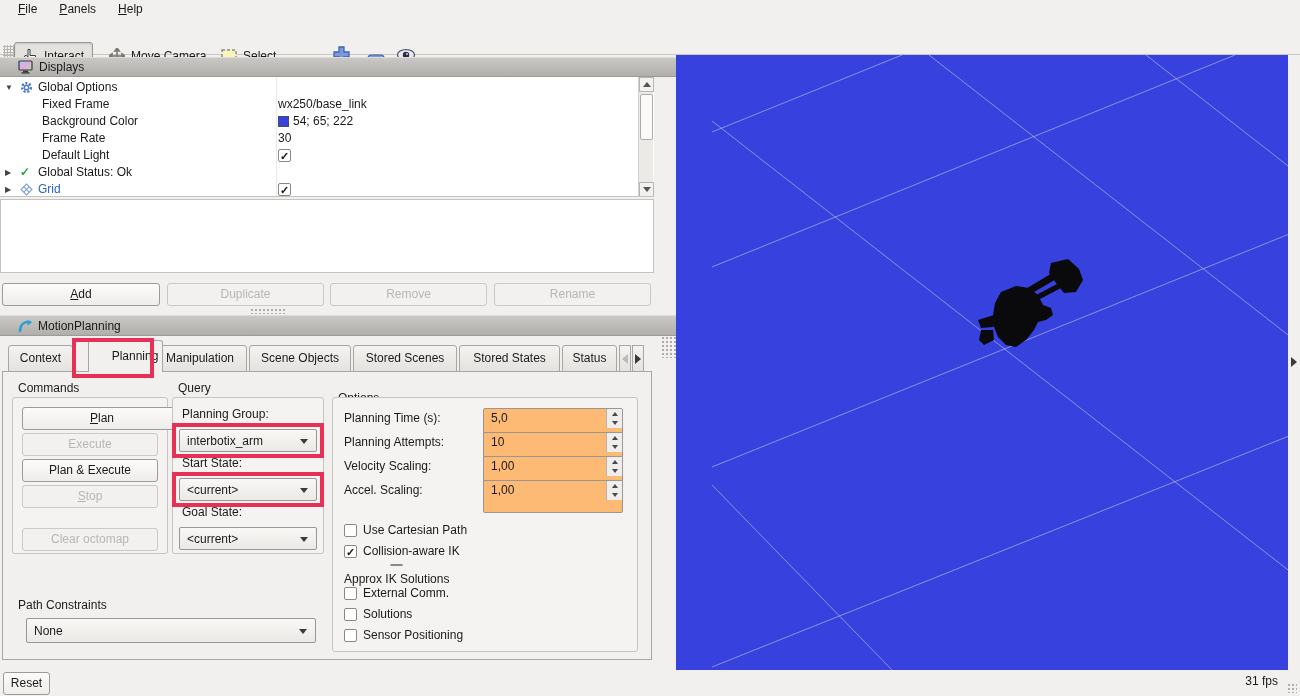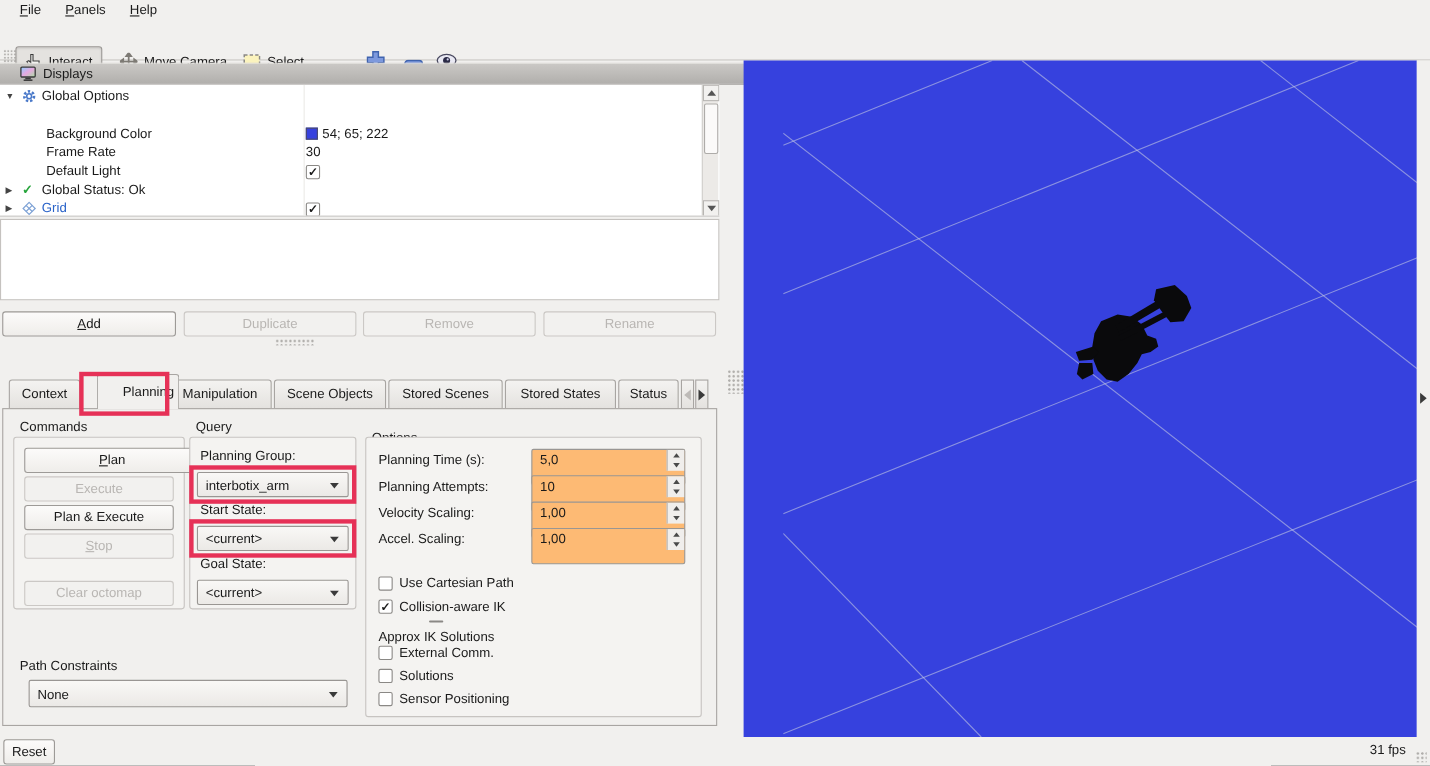--- a/index.html
+++ b/index.html
@@ -178,20 +178,24 @@
 
     <div class="trow" style="top:2px;">
       <span class="exp">▼</span>
       <svg class="ticon" width="13" height="13" viewBox="0 0 13 13">
         <circle cx="6.5" cy="6.5" r="4.4" fill="none" stroke="#4a79c9" stroke-width="2.4" stroke-dasharray="2.1,1.7"></circle>
         <circle cx="6.5" cy="6.5" r="2.2" fill="none" stroke="#4a79c9" stroke-width="1.4"></circle>
       </svg>
       <span class="tlabel">Global Options</span>
     </div>
 
+    <div class="trow" style="top:19px;">
+      <span class="tlabel child">Fixed Frame</span>
+      <span class="tvalue">wx250/base_link</span>
+    </div>
 
     <div class="trow" style="top:36px;">
       <span class="tlabel child">Background Color</span>
       <span class="tvalue"><span class="swatch"></span><span>54; 65; 222</span></span>
     </div>
 
     <div class="trow" style="top:53px;">
       <span class="tlabel child">Frame Rate</span>
       <span class="tvalue">30</span>
     </div>
@@ -232,20 +236,28 @@
 
   <div class="abs desc-box"></div>
 
   <div class="btn accel" style="left:2px;   top:283px; width:158px;">Add</div>
   <div class="btn disabled" style="left:167px; top:283px; width:157px;">Duplicate</div>
   <div class="btn disabled" style="left:330px; top:283px; width:157px;">Remove</div>
   <div class="btn disabled" style="left:494px; top:283px; width:157px;">Rename</div>
 
   <div class="abs dots-h" style="left:250px; top:308px; width:22px; height:6px;"></div>
 
+  <div class="abs panel-header" style="top:315px; height:21px;">
+    <svg width="14" height="14" viewBox="0 0 14 14">
+      <path d="M2 12 C2 6, 6 2, 12 3" fill="none" stroke="#2f9fd0" stroke-width="2.4" stroke-linecap="round"></path>
+      <polygon points="9,1 14,3.5 9.5,6.5" fill="#2f9fd0"></polygon>
+    </svg>
+    <span>MotionPlanning</span>
+    <div class="header-btn" style="top:4px;"></div>
+  </div>
 
   <div class="tab" style="left:8px;   width:65px;">Context</div>
   <div class="tab selected" style="left:88px; width:75px;padding-left:19px;">Planning</div>
   <div class="tab" style="left:153px; width:94px;">Manipulation</div>
   <div class="tab" style="left:249px; width:102px;">Scene Objects</div>
   <div class="tab" style="left:353px; width:104px;">Stored Scenes</div>
   <div class="tab" style="left:459px; width:101px;">Stored States</div>
   <div class="tab" style="left:562px; width:55px;">Status</div>
   <div class="tabscroll" style="left:619px;">
       <div class="tri-left" style="border-right-color:#bdbab7;"></div>

